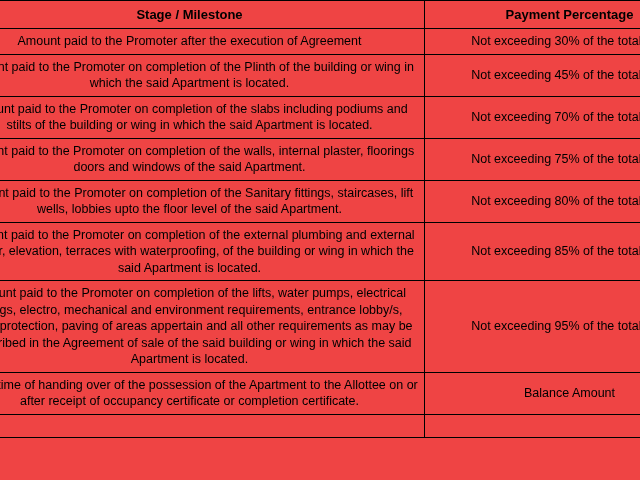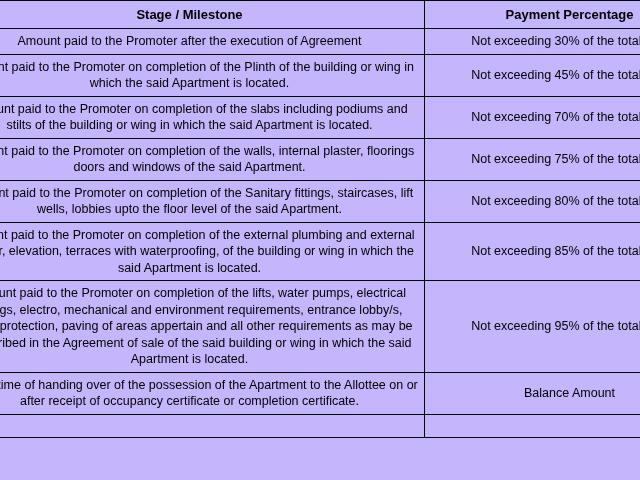--- a/index.html
+++ b/index.html
@@ -12,21 +12,21 @@
     height: 480px;
     overflow: hidden;
     font-family: "Liberation Sans", sans-serif;
     color: #000000;
   }
   #page {
     position: relative;
     width: 640px;
     height: 480px;
     overflow: hidden;
-    background: #c4b5fd;
+    background: #ef4444;
   }
   
   table.payment-table {
     position: absolute;
     top: 0;
     left: -46px;
     width: 760px;
     border-collapse: collapse;
     table-layout: fixed;
   }

